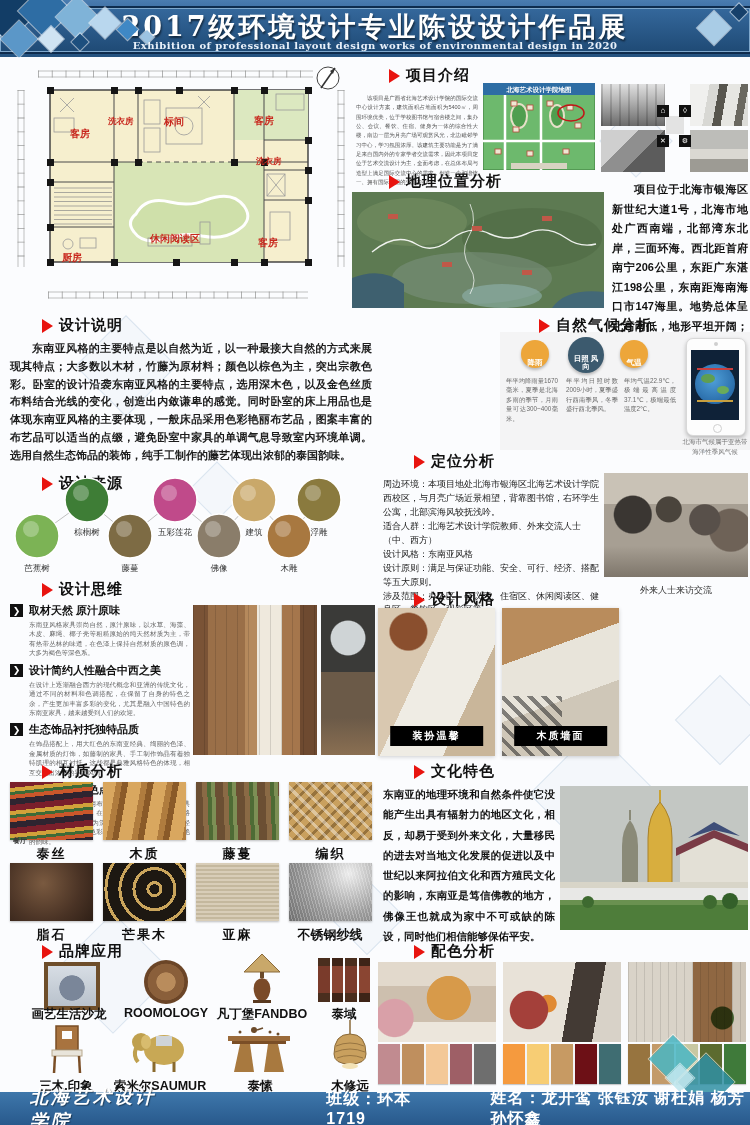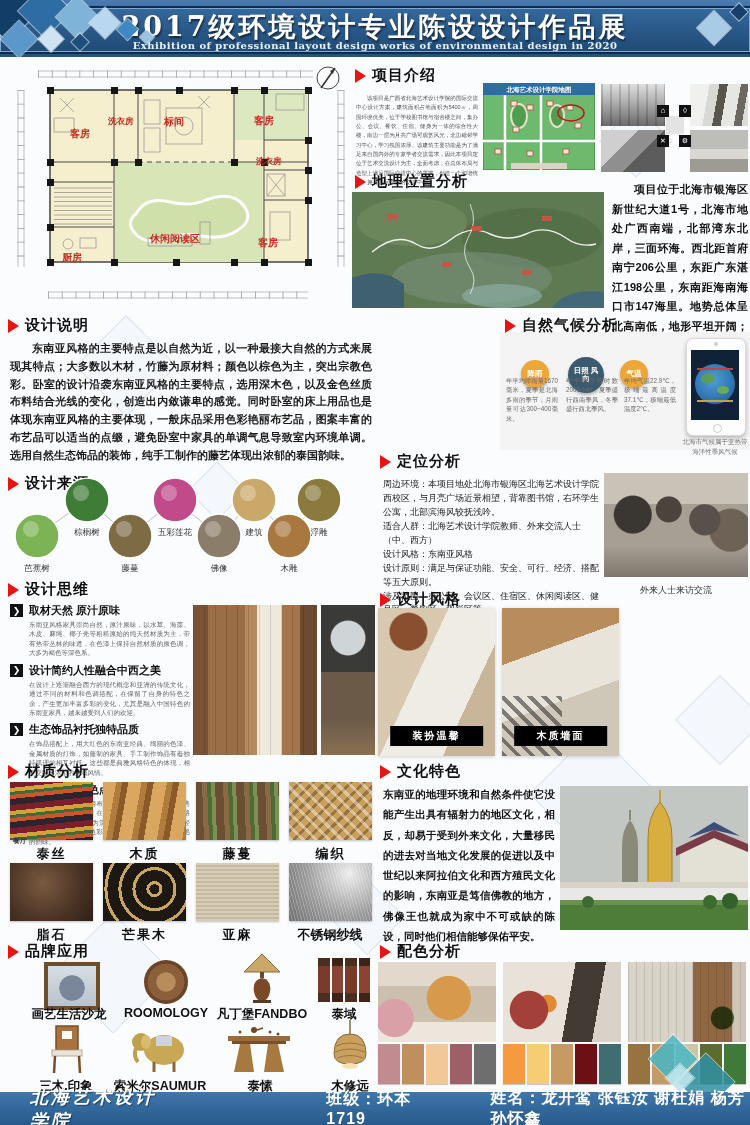--- a/index.html
+++ b/index.html
@@ -8,31 +8,31 @@
   .abs{position:absolute;}
   
   .bgdia{position:absolute;border:1px solid rgba(150,180,210,.28);background:rgba(185,208,230,.10);transform:rotate(45deg);}
   
   #header{position:absolute;left:0;top:0;width:750px;height:57px;background:linear-gradient(180deg,#4a7cb0 0%,#2d5f96 40%,#24527f 100%);}
   #header .band{position:absolute;left:0;top:6px;right:0;height:44px;background:linear-gradient(180deg,#35689c,#1f4a75);border-top:2px solid #0e2c4e;border-bottom:2px solid #0e2c4e;box-shadow:0 0 0 1px #7fa8cc inset;}
   #title{position:absolute;left:0;right:0;top:9px;text-align:center;color:#ffffff;font-family:"DejaVu Serif","Liberation Serif",serif;font-weight:bold;font-size:27px;letter-spacing:3px;text-shadow:1px 2px 2px rgba(0,0,0,.55);}
   #subtitle{position:absolute;left:0;right:0;top:40px;text-align:center;color:#e9f1fa;font-family:"DejaVu Serif","Liberation Serif",serif;font-weight:bold;font-size:10px;letter-spacing:.5px;}
   .hdia{position:absolute;transform:rotate(45deg);box-shadow:0 0 0 1px rgba(255,255,255,.55);}
   
-  .sec{display:flex;align-items:center;gap:6px;}
+  .sec{display:flex;align-items:center;gap:6px;margin-left:34px;}
   .tri{width:0;height:0;border-left:11px solid #e8140f;border-top:7px solid transparent;border-bottom:7px solid transparent;}
   .sec-t{font-size:15px;font-weight:bold;color:#111;letter-spacing:1px;}
   
   .para{color:#1c1c1c;text-align:justify;}
   
   .ph{background:#ccc;}
   .blabel{position:absolute;left:50%;transform:translateX(-50%);background:#000;color:#fff;font-size:10px;font-weight:bold;letter-spacing:2px;text-align:center;padding:3px 0;width:80%;}
   .card{background:#fff;box-shadow:0 1px 4px rgba(0,0,0,.18);}
   
-  .cir{border-radius:50%;color:#fff;display:flex;align-items:center;justify-content:center;text-align:center;font-weight:bold;box-shadow:0 2px 3px rgba(0,0,0,.25);margin-top:20px;}
+  .cir{border-radius:50%;color:#fff;display:flex;align-items:flex-end;justify-content:center;text-align:center;font-weight:bold;box-shadow:0 2px 3px rgba(0,0,0,.25);}
   .ctext{font-size:6.3px;color:#6a6a6a;line-height:1.5;text-align:justify;}
   
   .dt-item{margin-bottom:5px;}
   .dt-head{display:flex;align-items:center;gap:6px;margin-bottom:2px;}
   .dt-ico{width:13px;height:13px;background:#111;color:#fff;font-size:9px;font-weight:bold;display:flex;align-items:center;justify-content:center;}
   .dt-title{font-size:11px;font-weight:bold;color:#111;}
   .dt-body{font-size:6.5px;line-height:1.45;color:#666;text-align:justify;margin-left:19px;}
   
   .mat{width:83px;height:58px;box-shadow:0 1px 2px rgba(0,0,0,.25);}
   .mlabel{font-size:13px;font-weight:bold;color:#111;text-align:center;letter-spacing:2px;}

